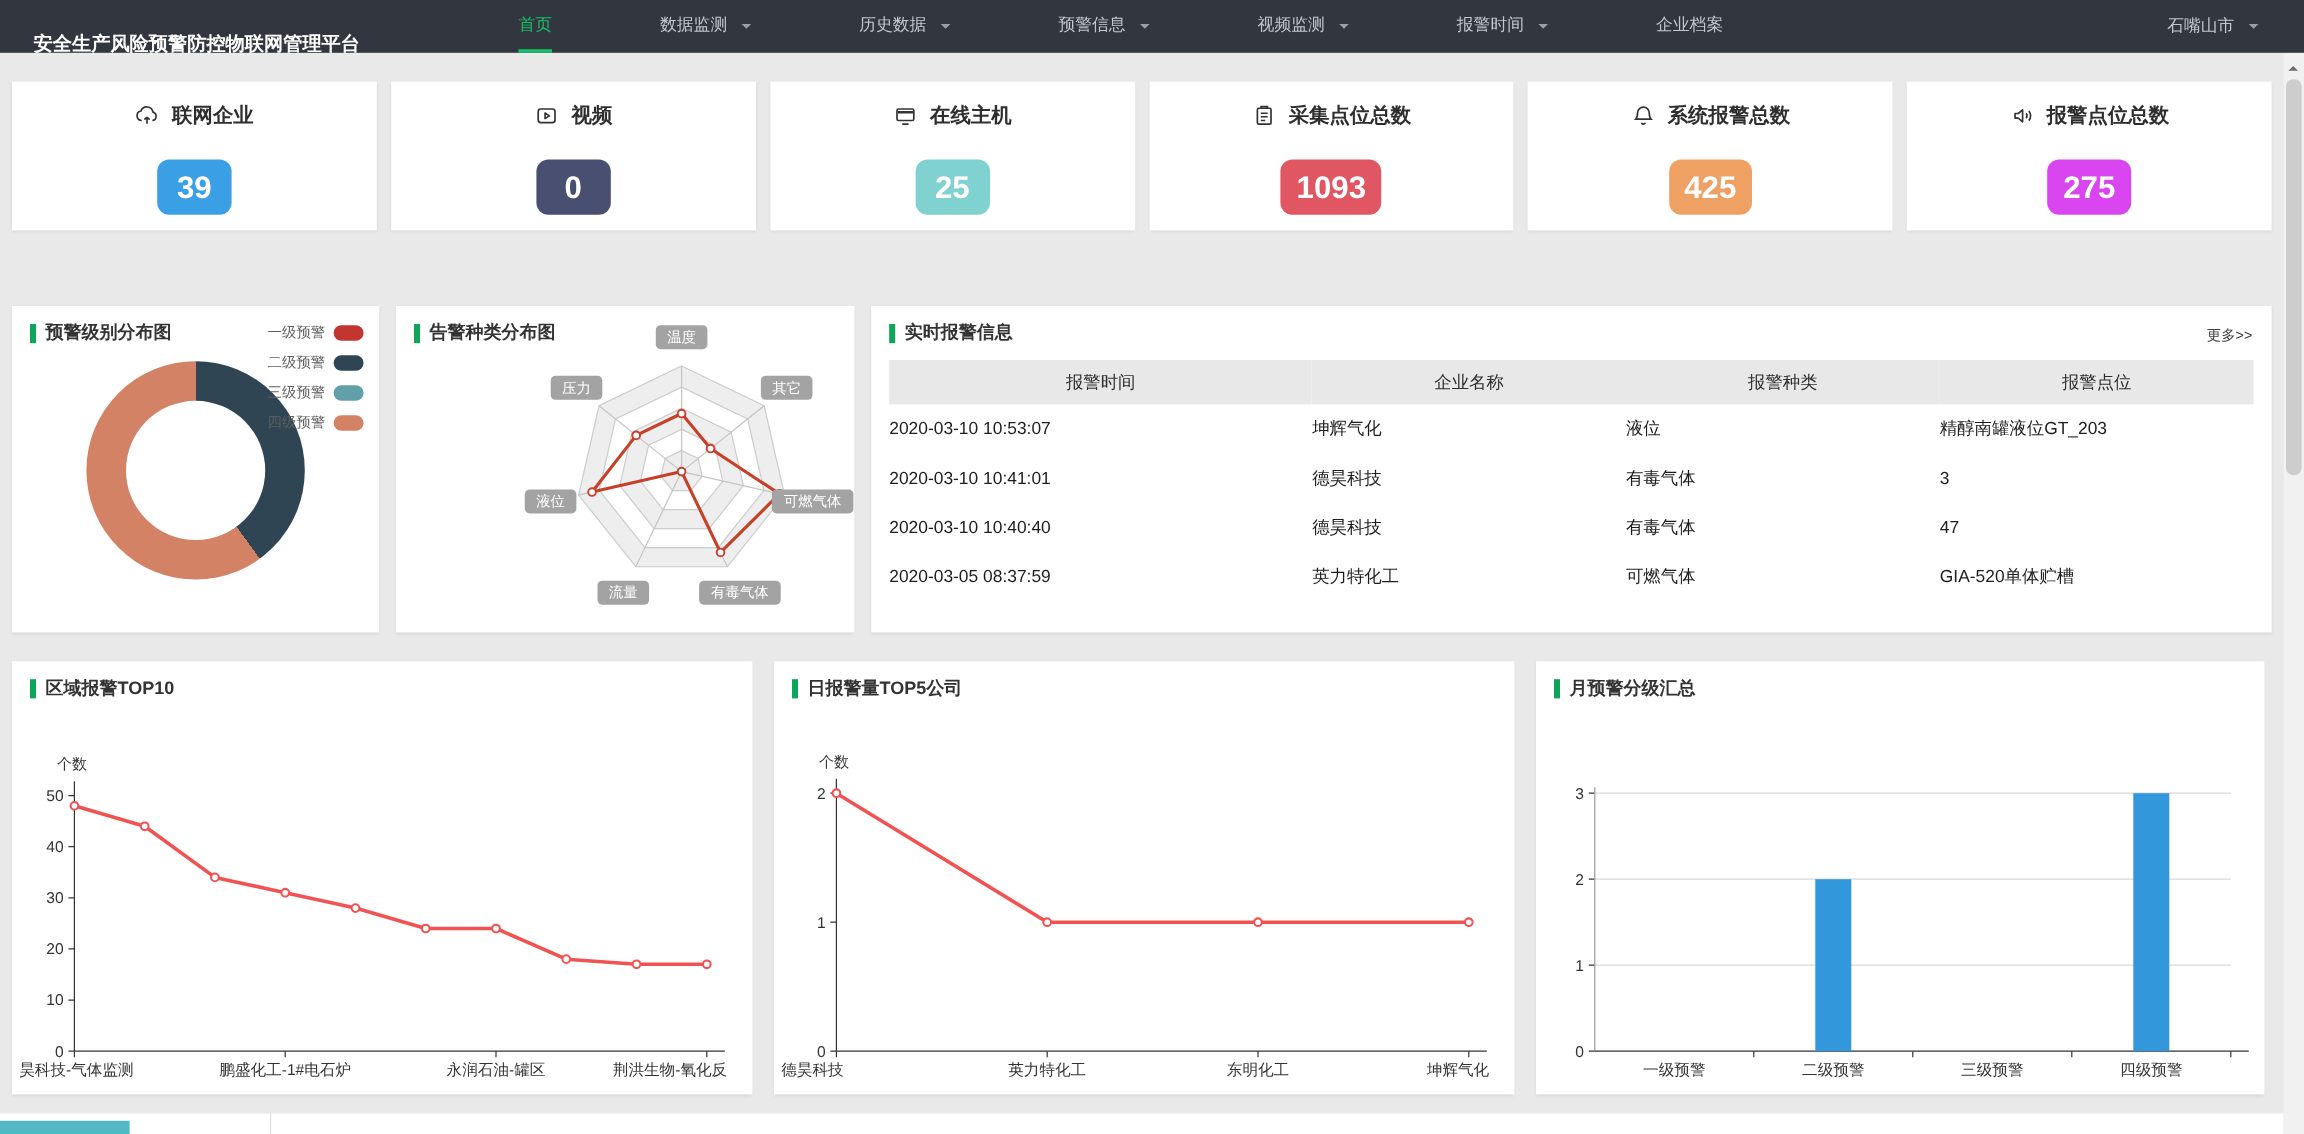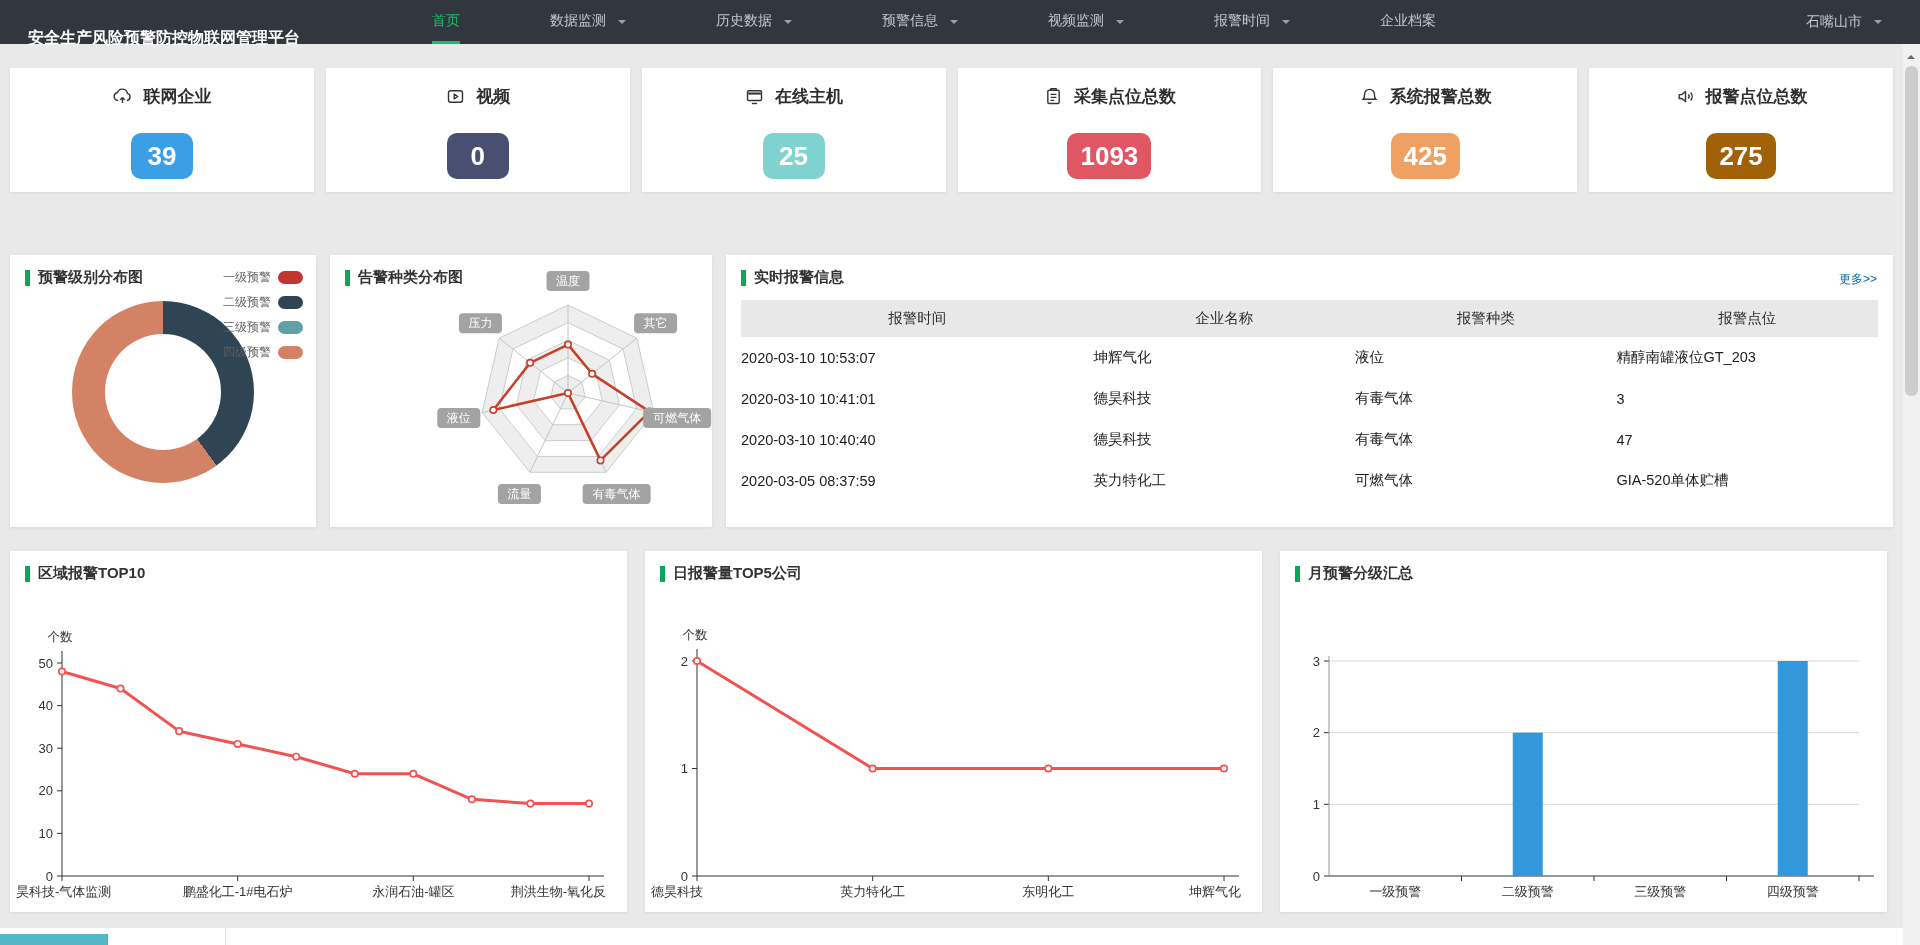--- a/index.html
+++ b/index.html
@@ -33,21 +33,21 @@
   .title-bar { width:5px; height:16px; background:#0ca55a; }
 
   
   .legend { position:absolute; top:14px; right:13px; z-index:2; }
   .legend-item { display:flex; align-items:center; justify-content:flex-end; gap:7px; margin-bottom:8px; font-size:12px; color:#5f5f5f; cursor:pointer; }
   .legend-swatch { width:25px; height:13px; border-radius:7px; }
   .donut { position:absolute; left:62px; top:46px; width:182px; height:182px; border-radius:50%; }
   .donut-hole { position:absolute; inset:33px; background:#fff; border-radius:50%; }
 
   
-  .more-link { position:absolute; top:16px; right:16px; font-size:12px; color:#0369a1; cursor:pointer; z-index:2; }
+  .more-link { position:absolute; top:16px; right:16px; font-size:12px; color:#404040; cursor:pointer; z-index:2; }
   .alarm-table { position:absolute; top:45px; left:15px; right:15px; border-collapse:collapse; width:calc(100% - 30px); table-layout:fixed; }
   .alarm-table th { background:#e8e8e8; height:37px; font-size:14.5px; font-weight:normal; color:#2c2c2c; }
   .alarm-table td { height:41px; font-size:14.5px; color:#1d1d1d; text-align:left; }
   .alarm-table tr { cursor:pointer; }
   .alarm-table col.c1{width:31%;} .alarm-table col.c2{width:23%;} .alarm-table col.c3{width:23%;} .alarm-table col.c4{width:23%;}
 
   .chart-svg { position:absolute; left:4px; top:50px; }
   .radar-svg { position:absolute; left:0; top:0; }
 
   
@@ -165,21 +165,21 @@
     <div class="card">
       <div class="card-label">
         <span class="card-icon">
           <svg viewBox="0 0 24 24">
             <path d="M4.8 9.8v4.4h3.1L12 17.7V6.3L7.9 9.8z" fill="none" stroke="#333" stroke-width="1.6" stroke-linejoin="round"></path>
             <path d="M15.3 9.6a3.8 3.8 0 0 1 0 4.8M17.9 7.4a7 7 0 0 1 0 9.2" fill="none" stroke="#333" stroke-width="1.6"></path>
           </svg>
         </span>
         <span>报警点位总数</span>
       </div>
-      <div class="card-value" style="background: #a16207;">275</div>
+      <div class="card-value" style="background: #d946ef;">275</div>
     </div>
   </div>
 
 <div class="row2">
   <div class="panel">
     <div class="panel-title">
       <span class="title-bar"></span>
       <span>预警级别分布图</span>
     </div>
     <div class="legend">

